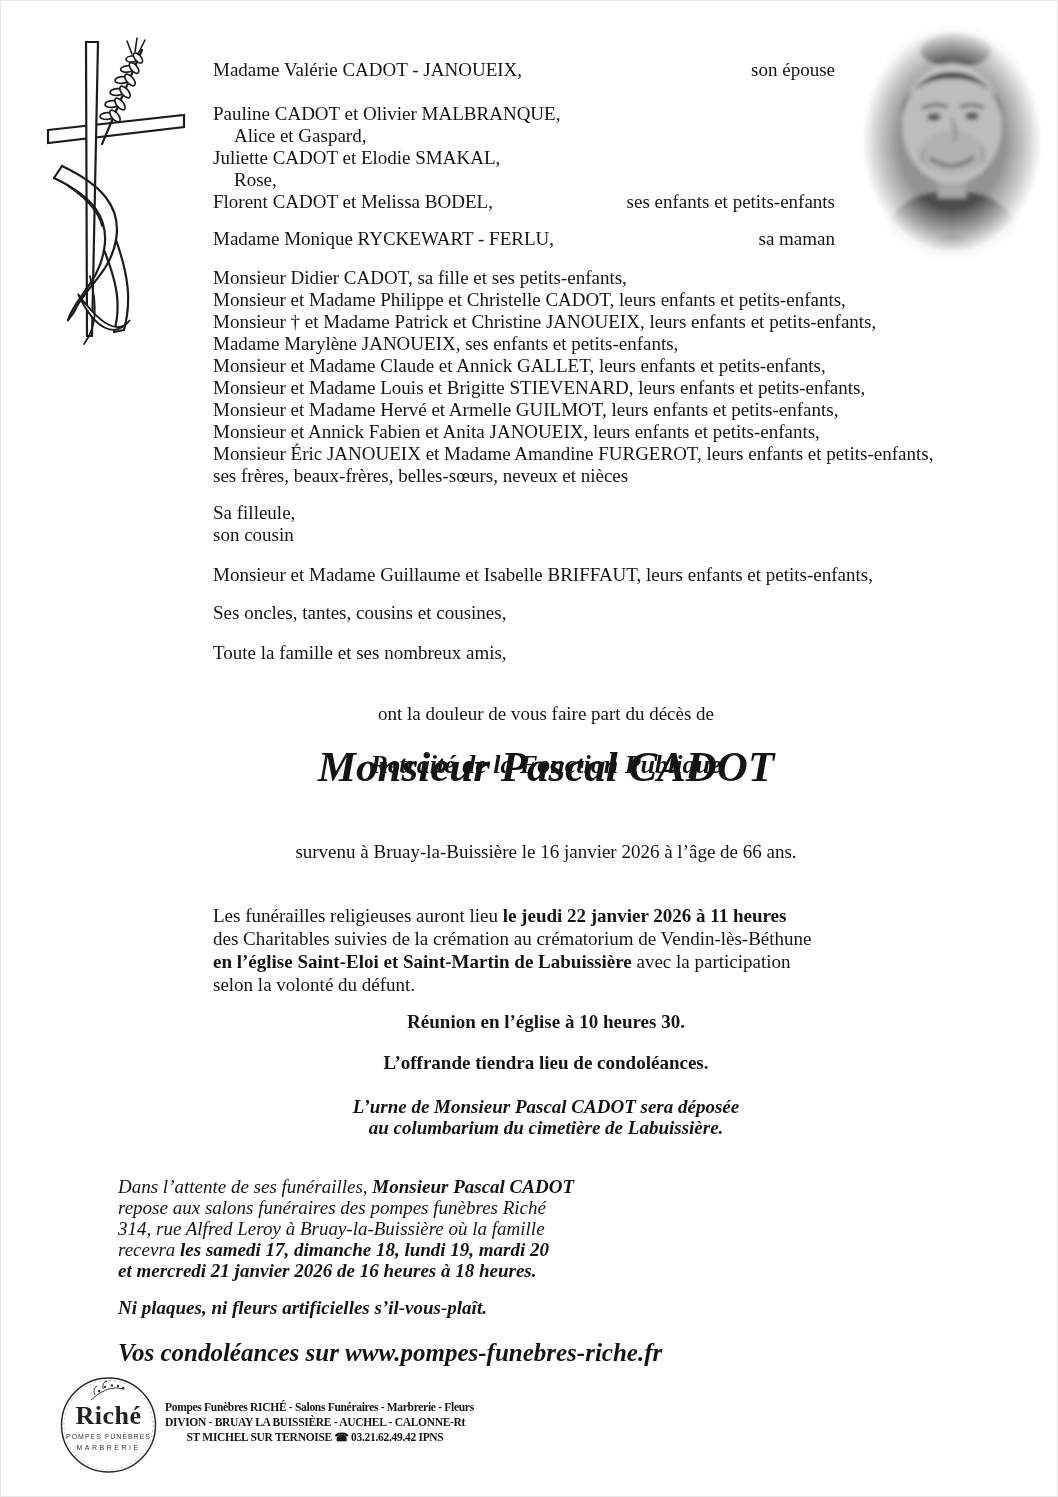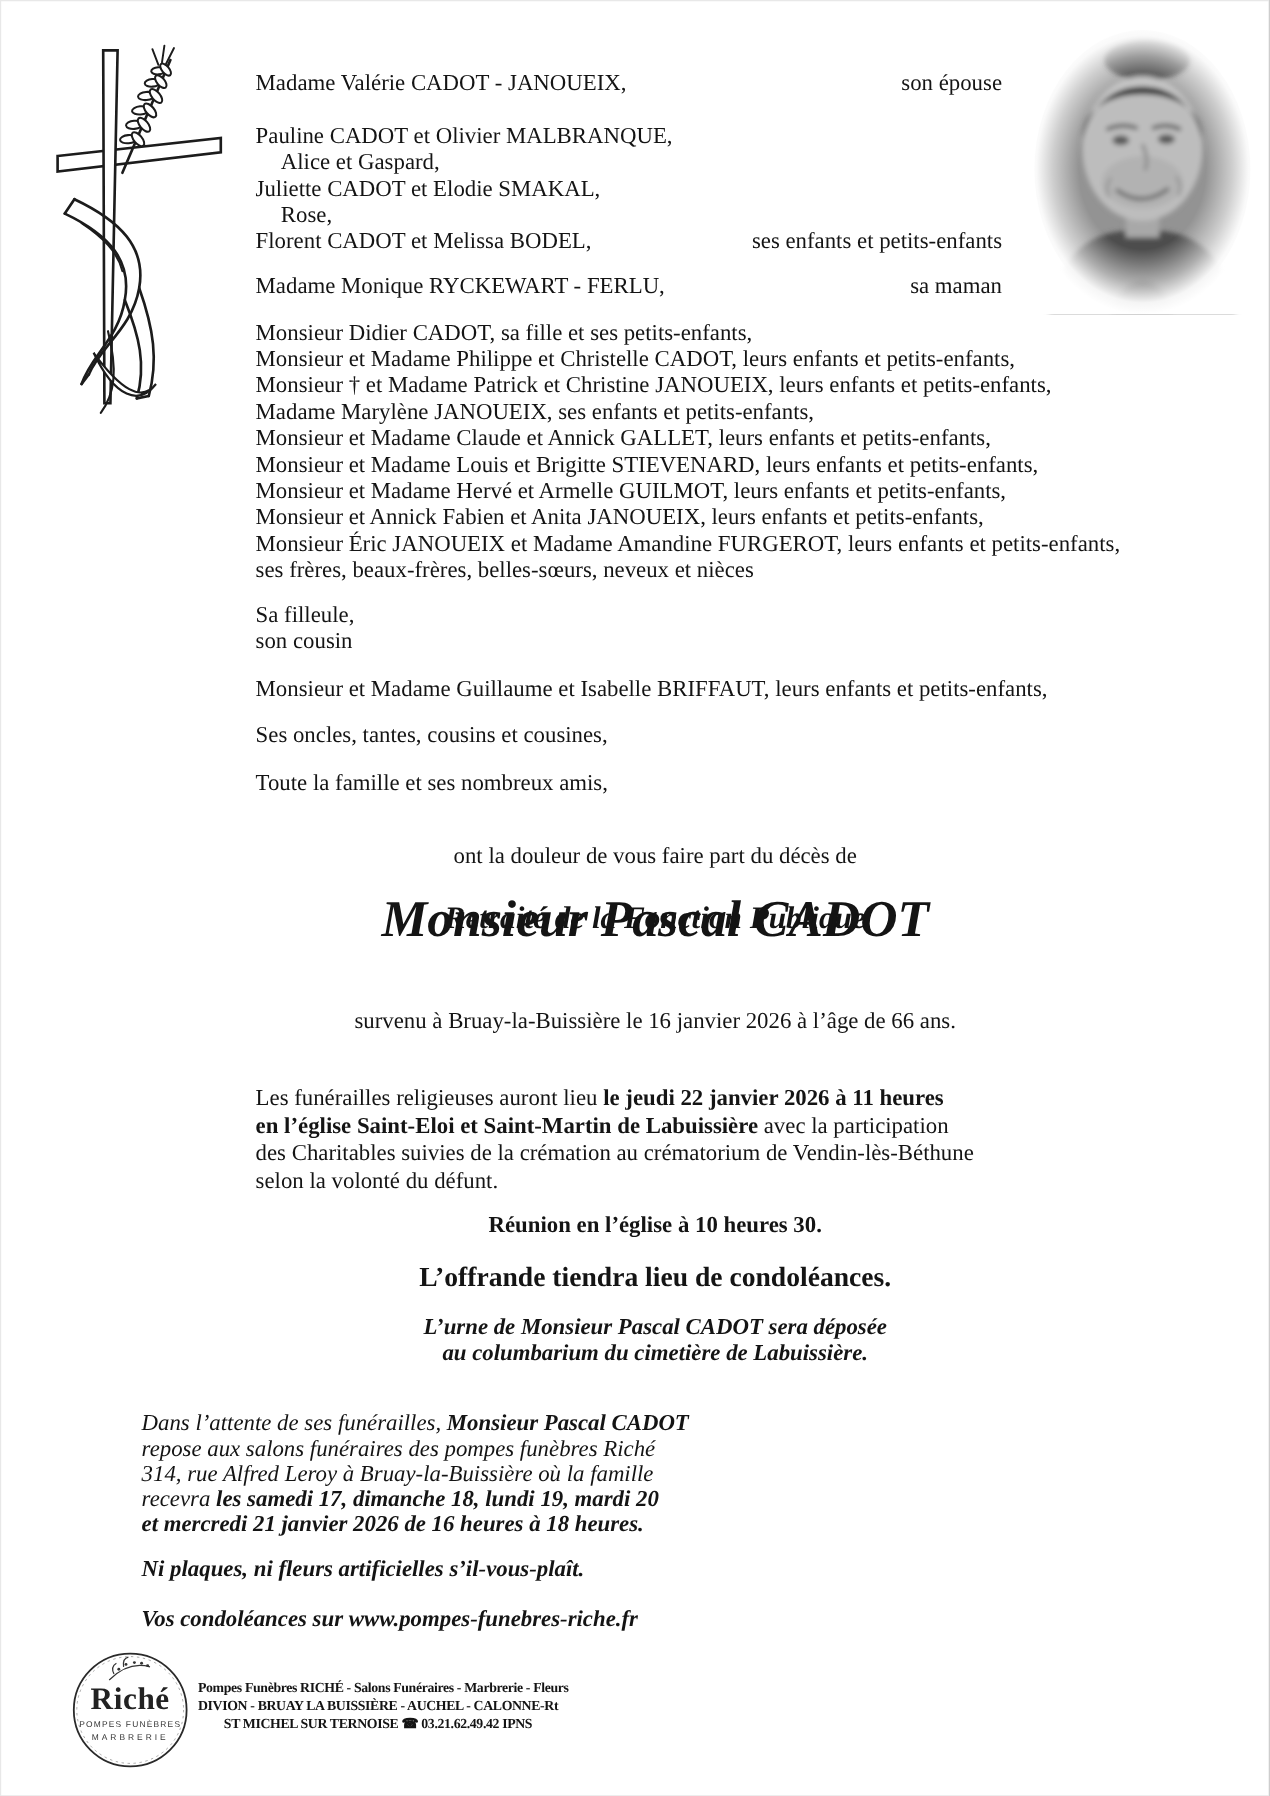--- a/index.html
+++ b/index.html
@@ -14,30 +14,30 @@
   .fl.ind{padding-left:21px;}
   .fl.spread{display:flex;justify-content:space-between;}
   .fl.rt{text-align:left;}
   
   .center{position:absolute;left:213px;width:666px;text-align:center;white-space:nowrap;}
   .intro{top:703px;font-size:19px;}
   .name{top:744px;font-size:43px;font-weight:bold;font-style:italic;line-height:46px;}
   .subtitle{top:750px;font-size:26px;font-weight:bold;font-style:italic;}
   .survenu{top:841px;font-size:19px;}
   .meeting{top:1011px;font-size:19px;font-weight:bold;}
-  .offering{top:1052px;font-size:23px;font-weight:bold;}
+  .offering{top:1052px;font-size:19px;font-weight:bold;}
   .urn{top:1096px;font-size:19px;font-weight:bold;font-style:italic;line-height:21px;}
   
   .ceremony{position:absolute;left:213px;top:904px;font-size:19px;line-height:23px;}
   .ceremony .pline{white-space:nowrap;}
   .visitation{position:absolute;left:118px;top:1176px;font-size:19px;line-height:21px;font-style:italic;}
   .visitation .pline{white-space:nowrap;}
   .b{font-weight:bold;}
   .noflowers{position:absolute;left:118px;top:1297px;font-size:19px;font-weight:bold;font-style:italic;white-space:nowrap;}
-  .condolences{position:absolute;left:118px;top:1339px;font-size:19px;font-weight:bold;font-style:italic;white-space:nowrap;}
+  .condolences{position:absolute;left:118px;top:1339px;font-size:25px;font-weight:bold;font-style:italic;white-space:nowrap;}
   
   .footer{position:absolute;left:165px;top:1400px;width:300px;text-align:center;
           font-size:11.5px;font-weight:bold;line-height:15px;letter-spacing:-0.3px;white-space:nowrap;}
   
   .cross{position:absolute;left:40px;top:36px;}
   .portrait{position:absolute;left:856px;top:20px;}
   .logo{position:absolute;left:59px;top:1376px;}
 </style>
 </head>
 <body>
@@ -148,22 +148,22 @@
       <div class="fl" style="margin-top: 18px;"><span>Toute la famille et ses nombreux amis,</span></div>
     </div>
 
   <div class="center intro">ont la douleur de vous faire part du décès de</div>
   <div class="center name">Monsieur Pascal CADOT</div>
   <div class="center subtitle">Retraité de la Fonction Publique</div>
   <div class="center survenu">survenu à Bruay-la-Buissière le 16 janvier 2026 à l’âge de 66 ans.</div>
 
   <div class="ceremony">
       <div class="pline"><span>Les funérailles religieuses auront lieu </span><span class="b">le jeudi 22 janvier 2026 à 11 heures</span></div>
+      <div class="pline"><span>des Charitables suivies de la crémation au crématorium de Vendin-lès-Béthune</span></div>
       <div class="pline"><span class="b">en l’église Saint-Eloi et Saint-Martin de Labuissière</span><span> avec la participation</span></div>
-      <div class="pline"><span>des Charitables suivies de la crémation au crématorium de Vendin-lès-Béthune</span></div>
       <div class="pline"><span>selon la volonté du défunt.</span></div>
     </div>
   <div class="center meeting">Réunion en l’église à 10 heures 30.</div>
   <div class="center offering">L’offrande tiendra lieu de condoléances.</div>
   <div class="center urn">
     <div>L’urne de Monsieur Pascal CADOT sera déposée</div>
     <div>au columbarium du cimetière de Labuissière.</div>
   </div>
 
   <div class="visitation">

